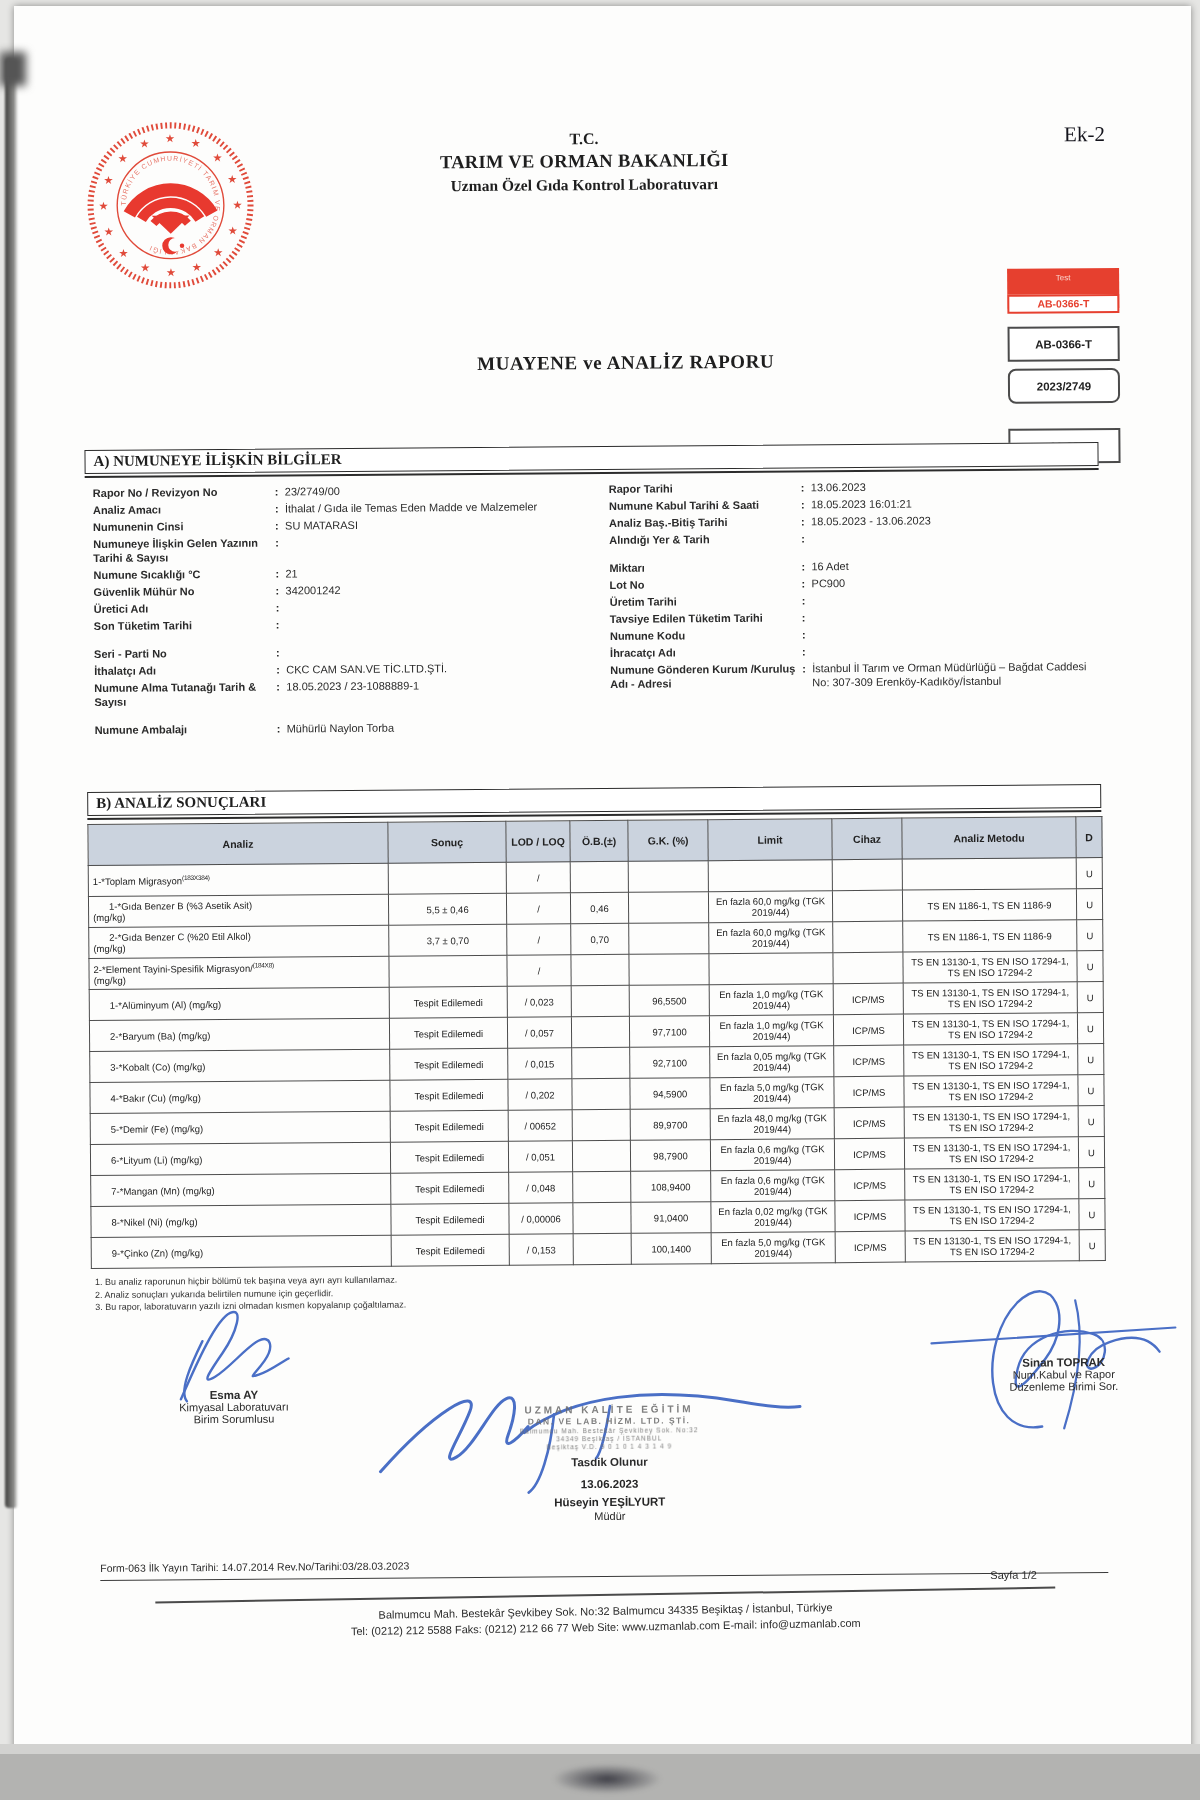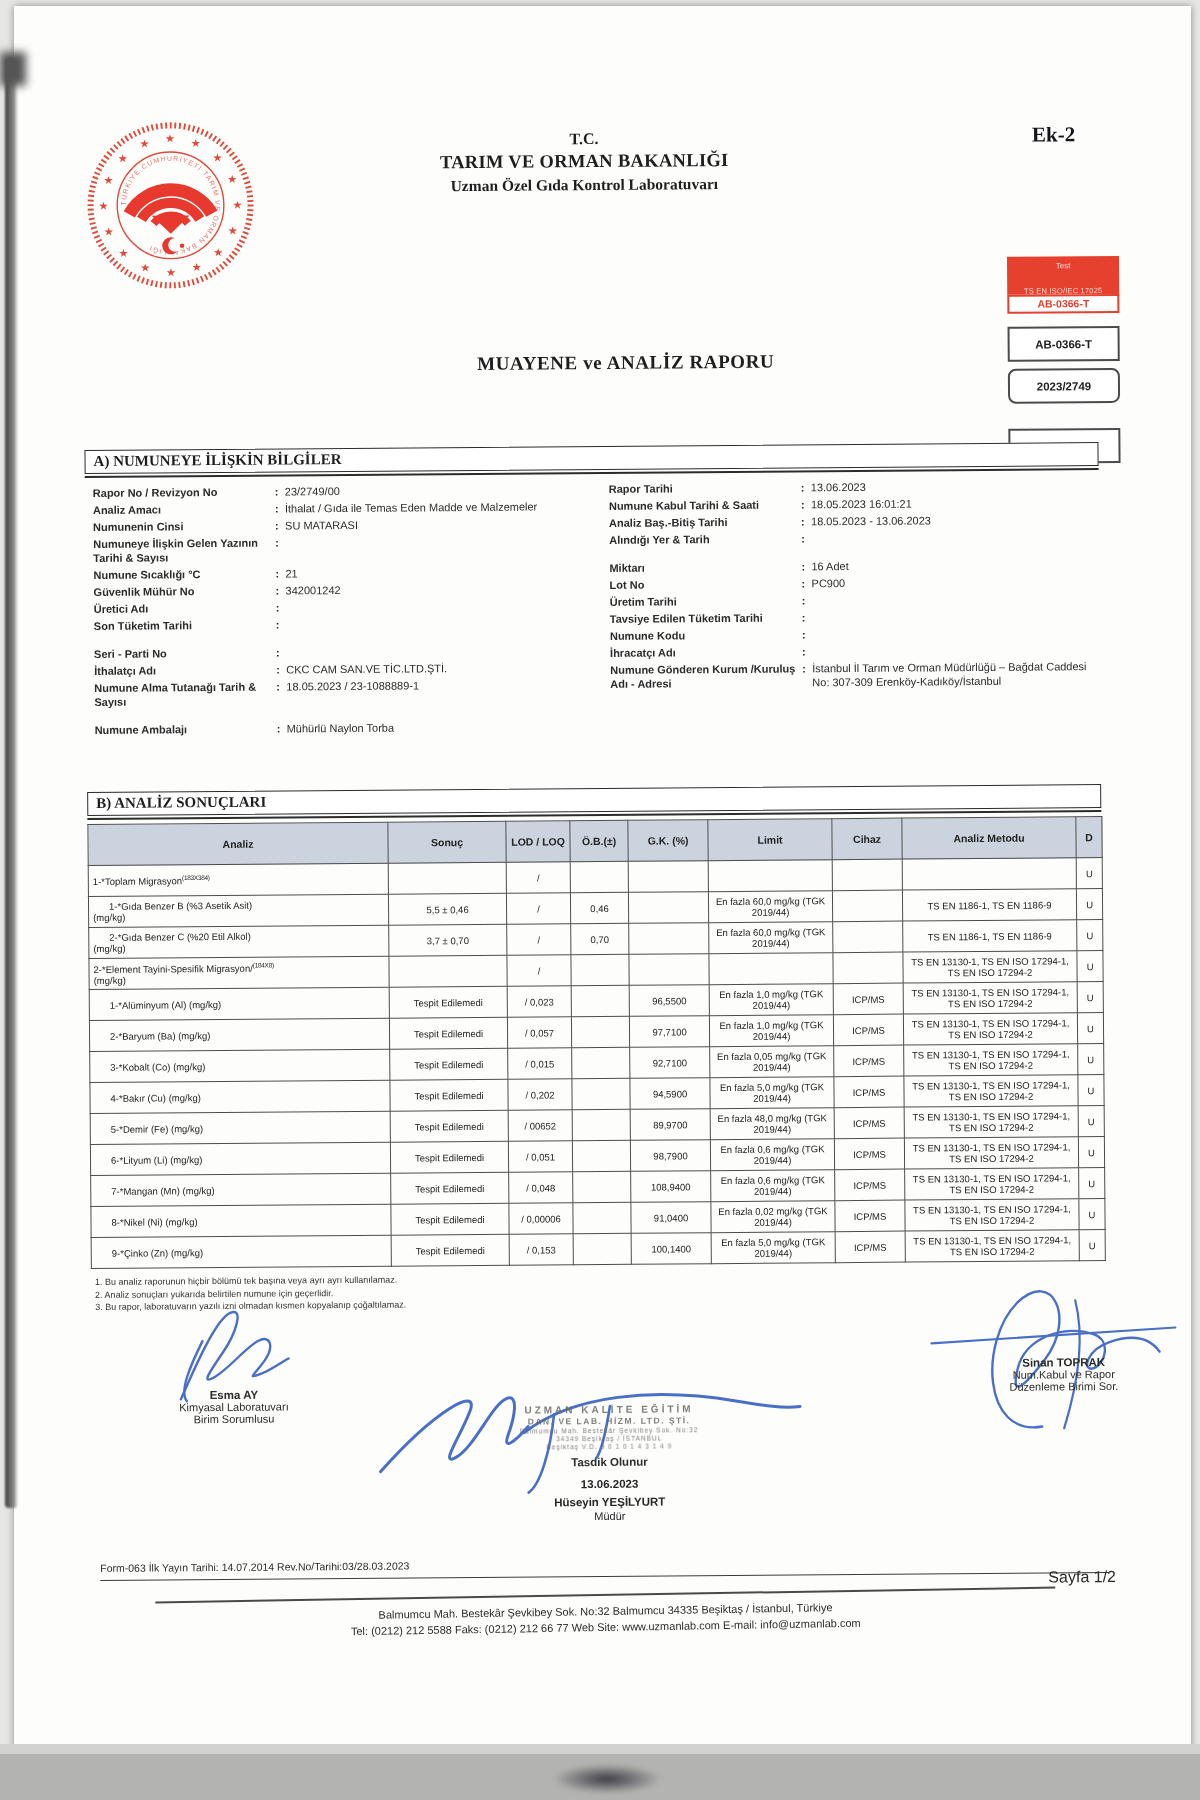--- a/index.html
+++ b/index.html
@@ -21,30 +21,30 @@
 
   .abs{position:absolute;}
   .serif{font-family:"Liberation Serif",serif;}
 
   
   .emblem{left:90px;top:116px;width:172px;height:172px;}
   .head-center{left:300px;top:130px;width:580px;text-align:center;font-weight:bold;color:#1e1e1e;}
   .hc1{font-size:16px;}
   .hc2{font-size:18.5px;margin-top:3px;letter-spacing:.3px;}
   .hc3{font-size:15.5px;margin-top:4px;}
-  .ek2{left:1038px;top:126px;font-size:21px;font-weight:bold;color:#14141c;text-align:right;}
+  .ek2{left:1070px;top:126px;font-size:21px;font-weight:normal;color:#14141c;text-align:right;}
 
   
   .turkak-box{left:1012px;top:156px;width:112px;height:98px;border:3.5px solid #e6402f;
         border-radius:18px;box-sizing:border-box;text-align:center;background:#fff;}
   .turkak-word{margin-top:22px;font-size:16px;font-weight:bold;letter-spacing:1px;
         color:rgba(230,64,47,.55);filter:blur(.4px);}
   .turkak-check{width:34px;height:34px;border:3px solid #e6402f;border-radius:50%;
         margin:4px auto 0;line-height:32px;font-size:19px;font-weight:bold;color:#e6402f;}
-  .turkak-band{left:1012px;top:260px;width:112px;height:40px;background:#e6402f;box-sizing:border-box;
+  .turkak-band{left:1012px;top:272px;width:112px;height:40px;background:#e6402f;box-sizing:border-box;
         text-align:center;color:rgba(255,240,235,.85);padding-top:5px;}
   .tb1{font-size:8px;}
   .tb2{font-size:7.5px;margin-top:16px;letter-spacing:.2px;}
   .turkak-code{left:1012px;top:298px;width:112px;height:19px;background:#fff;border:2px solid #e6402f;
         box-sizing:border-box;text-align:center;font-size:10.5px;font-weight:bold;color:#e6402f;line-height:15px;}
   .idbox{left:1012px;width:112px;height:35px;border:2px solid #4b4b4b;background:#fff;box-sizing:border-box;
         display:flex;align-items:center;justify-content:center;font-size:11.5px;font-weight:bold;color:#222;}
   .idbox1{top:330px;} .idbox2{top:372px;border-radius:8px;} .idbox3{top:432px;}
 
   .report-title{left:330px;top:352px;width:600px;text-align:center;font-size:19px;font-weight:bold;
@@ -96,21 +96,21 @@
   .stamp-sm{font-size:6.5px;letter-spacing:1px;margin-top:1px;filter:blur(.3px);}
   .bigsig{position:absolute;left:-60px;top:-46px;}
   .tasdik{font-size:11.5px;font-weight:bold;color:#2b2b2b;margin-top:6px;}
   .appr-date{font-size:11.5px;font-weight:bold;margin-top:10px;}
   .appr-name{font-size:11.5px;font-weight:bold;margin-top:6px;}
   .appr-title{font-size:11px;margin-top:2px;}
 
   
   .form-row{left:95px;top:1558px;width:1008px;border-bottom:1.8px solid #3a3a3a;padding-bottom:6px;
         font-size:10.5px;color:#2b2b2b;}
-  .sayfa{left:1043px;top:1572px;font-size:16px;color:#2b2b2b;}
+  .sayfa{left:985px;top:1572px;font-size:11px;color:#2b2b2b;}
   .addr{left:150px;top:1594px;width:900px;text-align:center;border-top:2px solid #4a4a4a;
         padding-top:7px;font-size:11px;line-height:16px;color:#2b2b2b;transform:rotate(-0.5deg);}
   svg .ink{stroke:#4a6fc6;fill:none;stroke-linecap:round;}
 </style>
 </head>
 <body>
 
 <div class="scan">
   <div class="page"></div>
 

